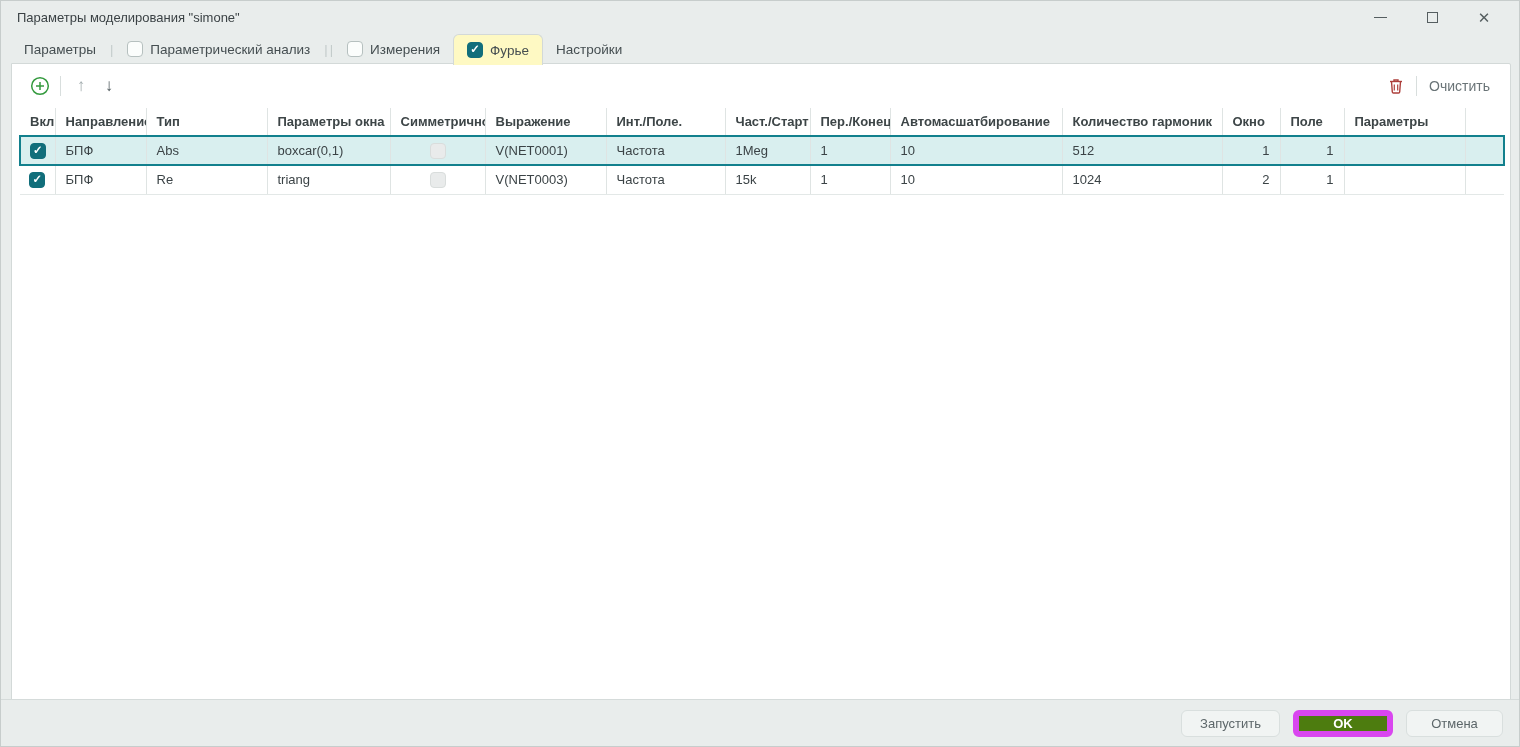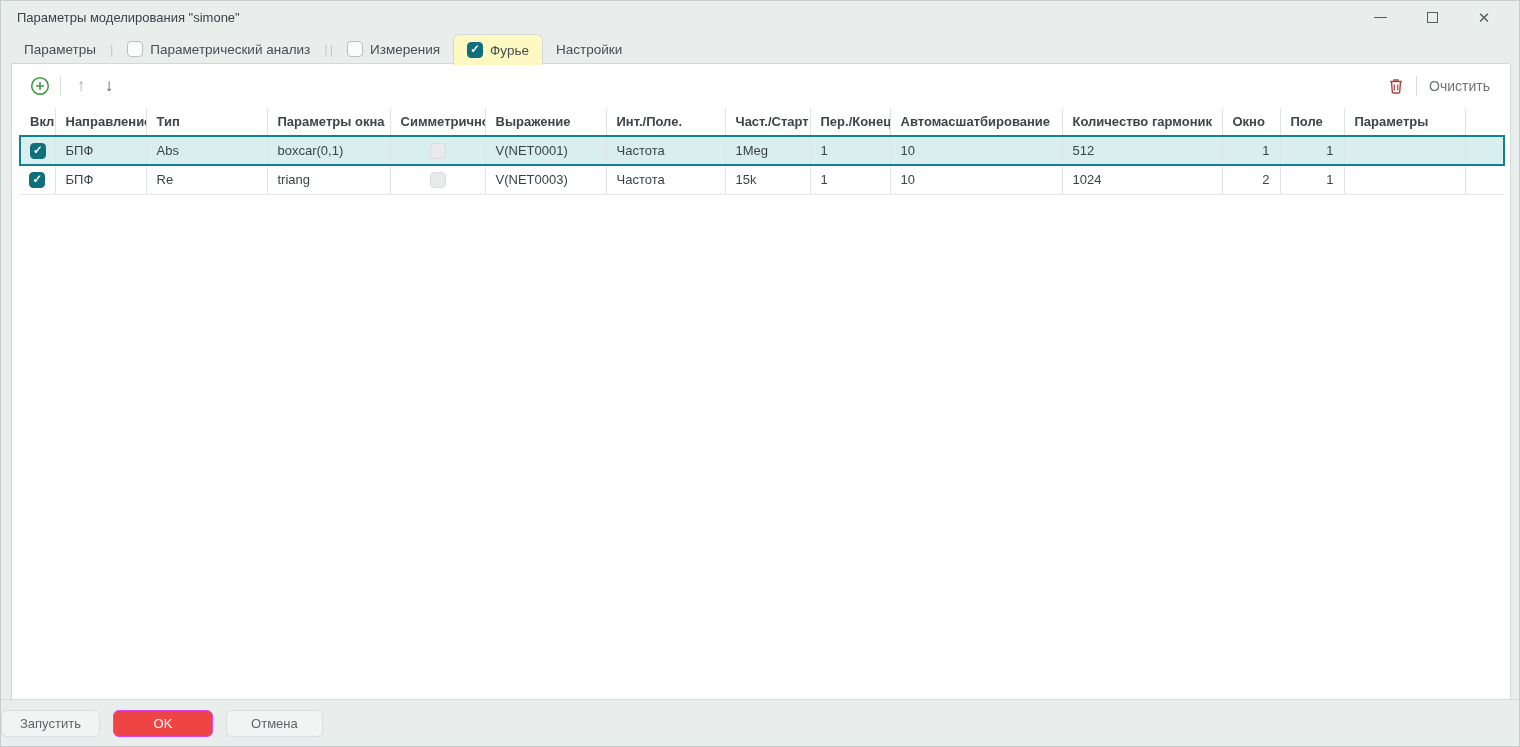--- a/index.html
+++ b/index.html
@@ -100,31 +100,31 @@
   td.cb-cell { text-align:center; padding:0; }
   td .cb { vertical-align:middle; }
   tr.selected td { background:#d9efef; border-top:2px solid #12808d; border-bottom:2px solid #12808d; }
   tr.selected td:first-child { border-left:2px solid #12808d; }
   tr.selected td:last-child { border-right:2px solid #12808d; }
 
   
   .footer {
     position:absolute; left:0; bottom:0; width:100%; height:47px;
     background:#e9edec; border-top:1px solid #d5dbda;
-    display:flex; align-items:center; 
+    display:flex; align-items:center; justify-content:flex-end;
     gap:13px; padding-right:16px;
     z-index:4;
   }
   .btn {
     min-width:97px; height:27px; border-radius:6px;
     display:flex; align-items:center; justify-content:center;
     font-size:13px; cursor:pointer; padding:0 18px;
   }
   .btn.light { background:#f1f4f3; border:1px solid #d9dfde; color:#5c6669; }
-  .btn.primary { background:#ef4444; border:1px solid #d946ef; color:#ffffff; font-weight:normal; min-width:100px; }
+  .btn.primary { background:#4d7c0f; border:6px solid #d946ef; color:#ffffff; font-weight:bold; min-width:100px; }
 </style>
 </head>
 <body>
 
 <div class="titlebar">
   <span class="title">Параметры моделирования "simone"</span>
   <div class="win-controls">
     <span class="wc">
         <span class="min-glyph"></span>
       </span>

